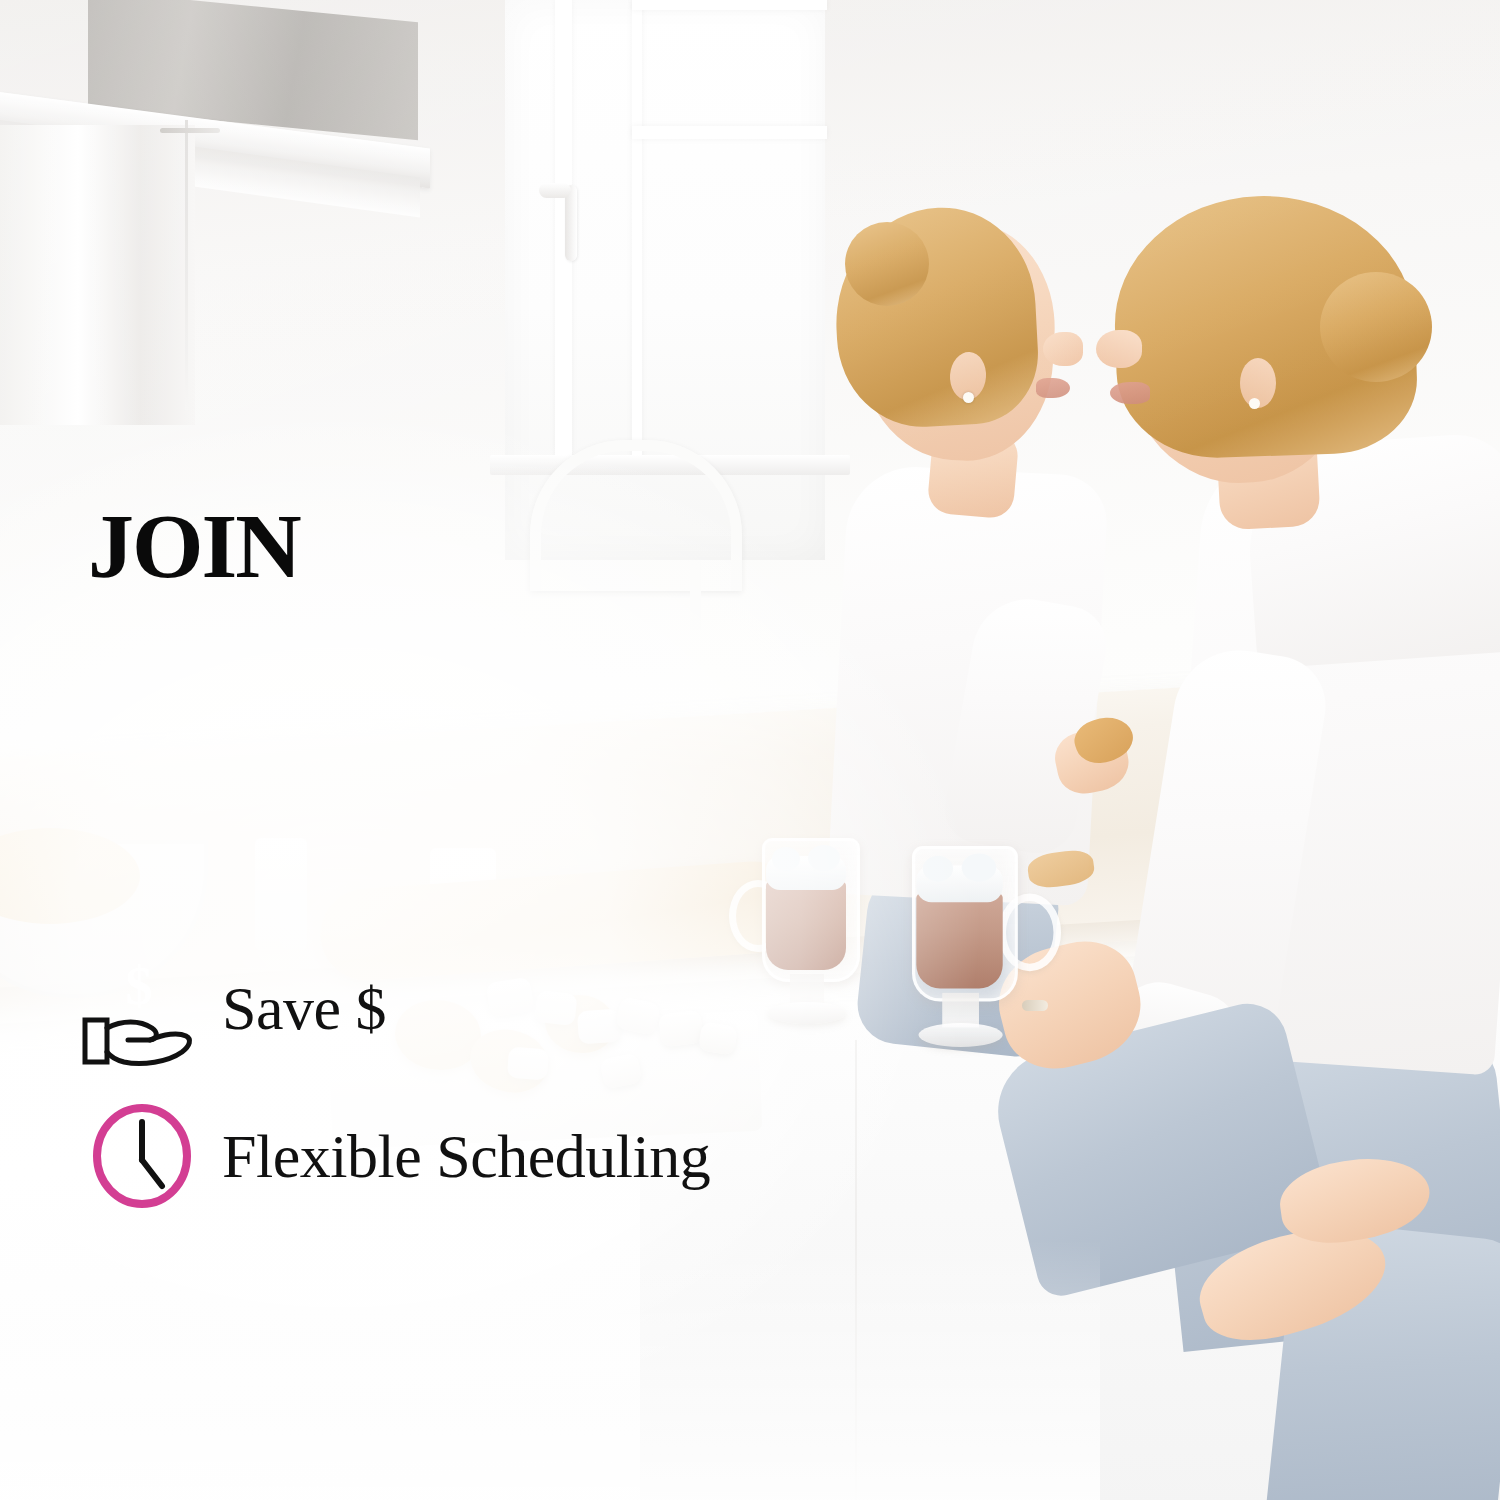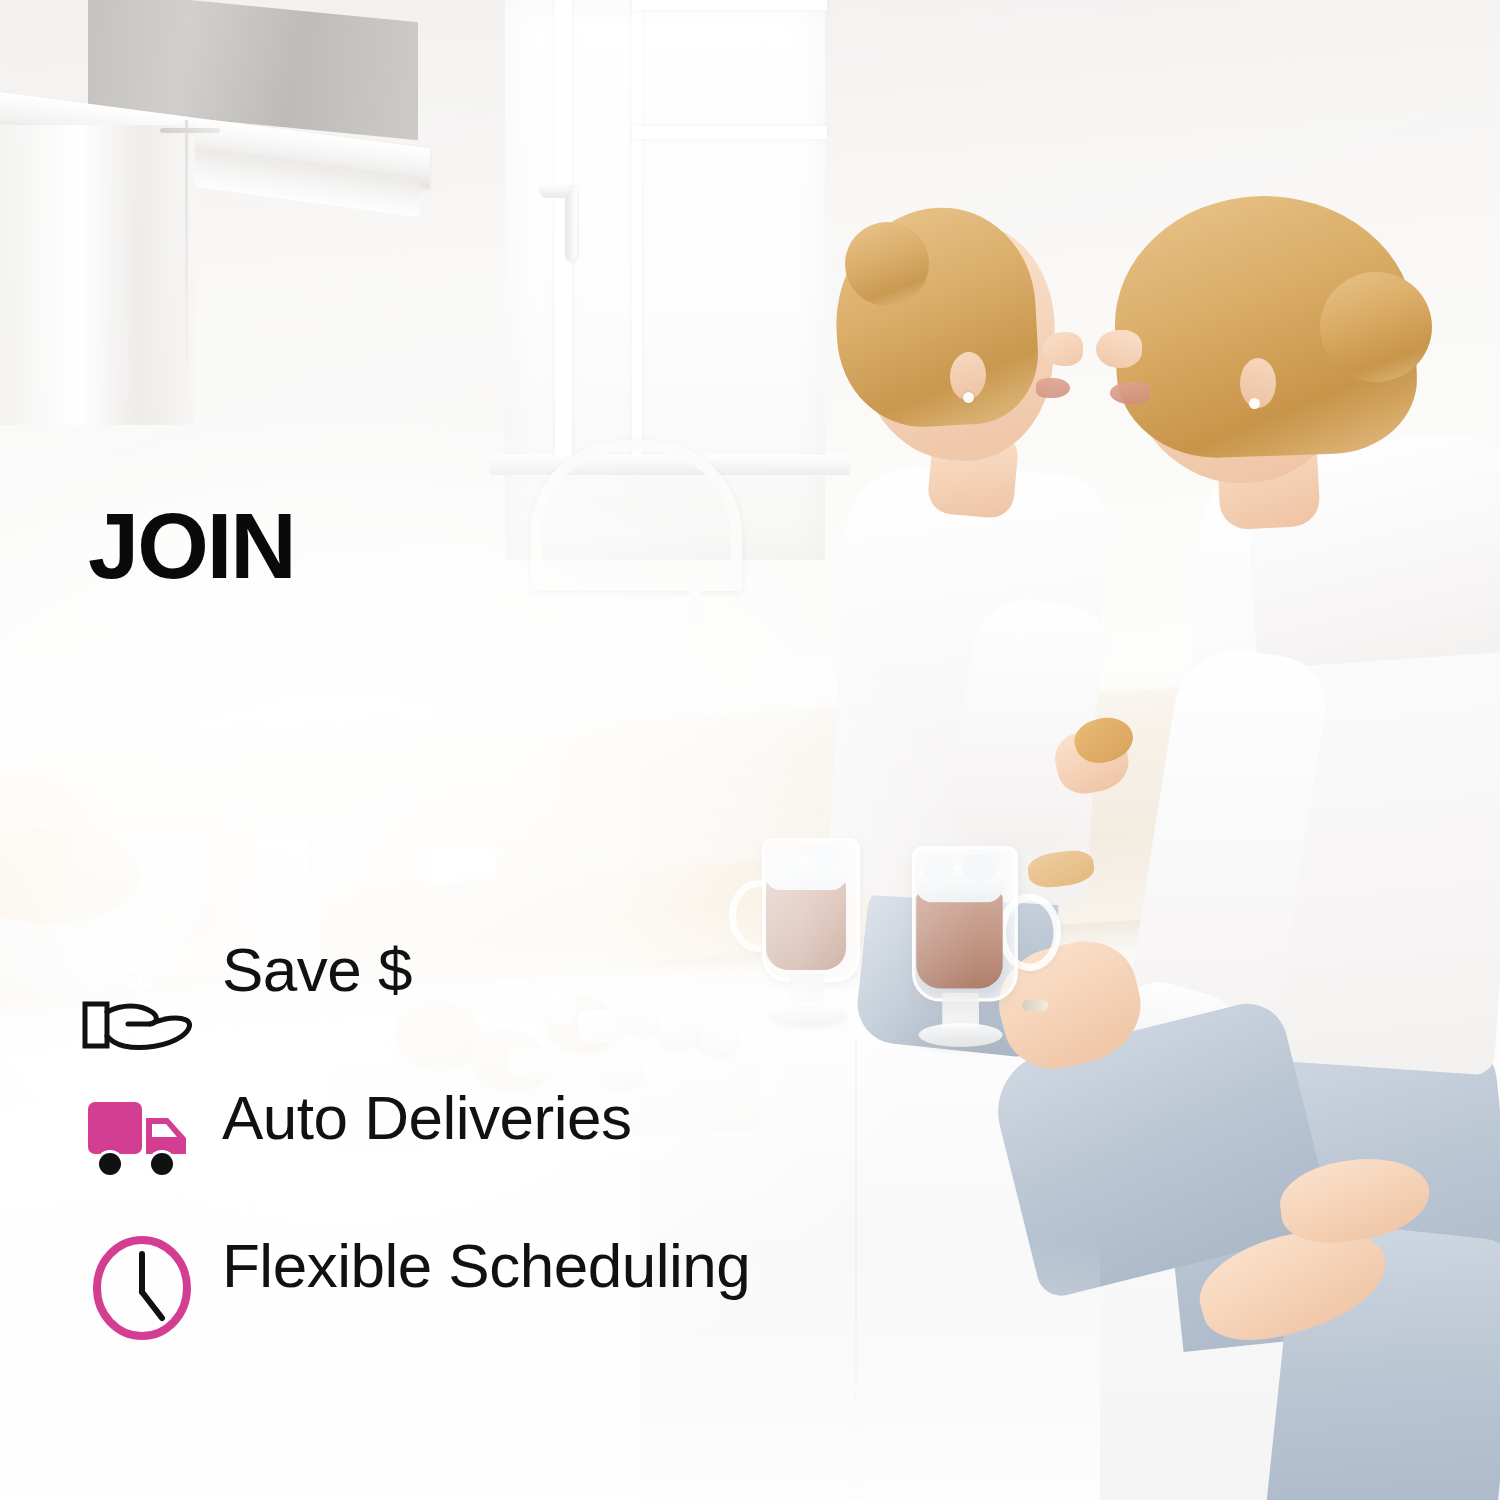--- a/index.html
+++ b/index.html
@@ -179,27 +179,27 @@
   .c-foot2{position:absolute;left:1280px;top:1160px;width:150px;height:80px;border-radius:46% 50% 50% 40%;transform:rotate(-8deg);}
 
   
   .wash{position:absolute;inset:0;background:linear-gradient(160deg,rgba(255,255,255,.18),rgba(255,255,255,0) 45%);}
   .text-veil{position:absolute;left:0;top:400px;width:1060px;height:1060px;
     background:radial-gradient(ellipse 640px 520px at 340px 520px, rgba(255,255,255,.92) 0%, rgba(255,255,255,.86) 42%, rgba(255,255,255,.55) 72%, rgba(255,255,255,0) 100%);}
   .bottom-veil{position:absolute;left:0;bottom:0;width:1100px;height:260px;
     background:linear-gradient(180deg,rgba(255,255,255,0),rgba(255,255,255,.88));}
 
   
-  .content{position:absolute;inset:0;}
+  .content{position:absolute;inset:0;font-family:Liberation Serif, serif;}
   .headline{position:absolute;left:88px;top:492px;width:980px;
     font-weight:bold;font-size:92px;line-height:108px;letter-spacing:-2px;color:#0a0a0a;}
   .headline div{white-space:nowrap;}
 
   .features{position:absolute;left:84px;top:934px;}
-  .feature{position:relative;display:flex;height:148px;}
+  .feature{position:relative;display:flex;align-items:center;height:148px;}
   .f-icon{position:relative;width:116px;height:116px;flex:0 0 116px;}
   .f-label{font-size:62px;color:#111111;letter-spacing:-.5px;white-space:nowrap;margin-left:22px;}
 
   
   .coin{position:absolute;left:20px;top:2px;width:70px;height:70px;border-radius:50%;}
   .coin span{position:absolute;inset:0;display:flex;align-items:center;justify-content:center;
     color:#ffffff;font-size:54px;font-weight:bold;line-height:1;padding-bottom:3px;}
   .hand-svg{position:absolute;left:-2px;top:58px;width:112px;height:60px;}
 
   
@@ -328,34 +328,20 @@
           <svg class="hand-svg" viewBox="0 0 112 60">
             <rect x="3" y="12" width="22" height="42" fill="#ffffff" stroke="#111111" stroke-width="5"></rect>
             <path d="M25 20 C40 12, 58 12, 70 20 C76 24, 76 31, 68 32 L46 32" fill="none" stroke="#111111" stroke-width="5" stroke-linecap="round"></path>
             <path d="M68 32 C82 26, 96 24, 104 28 C110 31, 108 38, 100 44
                      C86 54, 60 58, 42 54 C34 52, 28 48, 25 44" fill="none" stroke="#111111" stroke-width="5" stroke-linejoin="round" stroke-linecap="round"></path>
           </svg>
         </div>
         <div class="f-label">Save $</div>
       </div>
 
-      <div class="feature">
-        <div class="f-icon">
-          <svg class="truck-svg" viewBox="0 0 110 88">
-            <rect x="2" y="6" width="54" height="52" rx="7" fill="#D33E93"></rect>
-            <path d="M60 22 h22 l18 20 v16 h-40 z" fill="#D33E93"></path>
-            <path d="M66 28 h14 l11 13 h-25 z" fill="#ffffff"></path>
-            <circle cx="24" cy="68" r="14" fill="#ffffff"></circle>
-            <circle cx="24" cy="68" r="11" fill="#111111"></circle>
-            <circle cx="76" cy="68" r="14" fill="#ffffff"></circle>
-            <circle cx="76" cy="68" r="11" fill="#111111"></circle>
-          </svg>
-        </div>
-        <div class="f-label">Auto Deliveries</div>
-      </div>
 
       <div class="feature">
         <div class="f-icon">
           <svg class="clock-svg" viewBox="0 0 104 104">
             <ellipse cx="52" cy="52" rx="45" ry="48" fill="none" stroke="#D33E93" stroke-width="8"></ellipse>
             <path d="M52 18 L52 56" stroke="#111111" stroke-width="6" stroke-linecap="round" fill="none"></path>
             <path d="M52 56 L72 82" stroke="#111111" stroke-width="6" stroke-linecap="round" fill="none"></path>
           </svg>
         </div>
         <div class="f-label">Flexible Scheduling</div>

